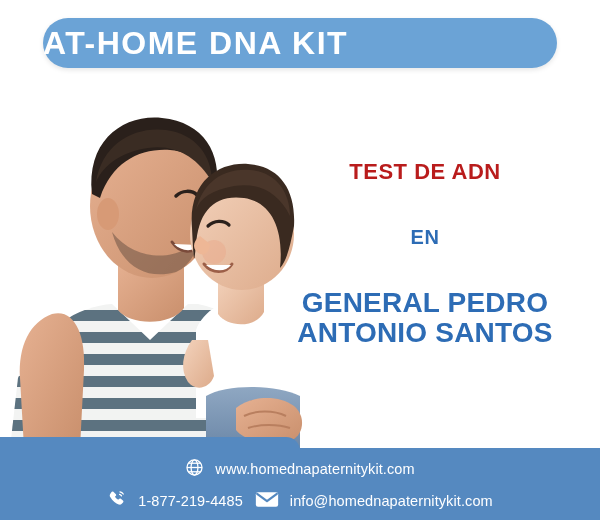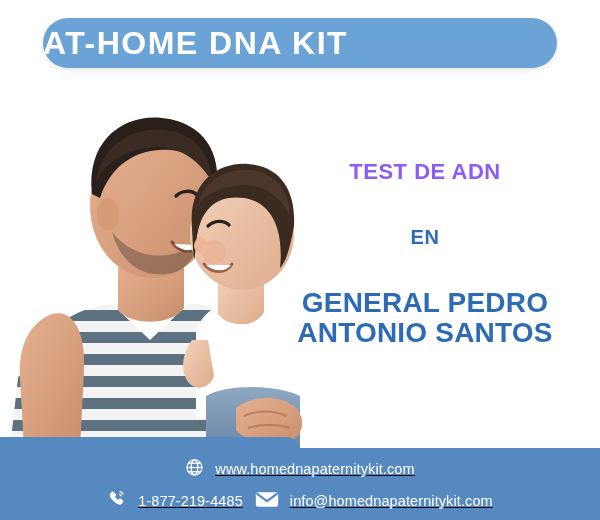--- a/index.html
+++ b/index.html
@@ -54,21 +54,21 @@
 
   
   .text-block {
     position: absolute;
     left: 250px;
     top: 160px;
     width: 350px;
     text-align: center;
   }
   .line-title {
-    color: #8b5cf6;
+    color: #b91c1c;
     font-size: 22px;
     font-weight: bold;
     letter-spacing: 0.5px;
     line-height: 1.1;
   }
   .line-en {
     color: #2d6cb5;
     font-size: 20px;
     font-weight: bold;
     letter-spacing: 0.5px;
@@ -109,21 +109,20 @@
     top: 448px;
     width: 600px;
     height: 72px;
   }
   .footer-row {
     display: flex;
     align-items: center;
     justify-content: center;
     gap: 12px;
     height: 30px;
-    text-decoration: underline;
   }
   .footer-row-1 { margin-top: 6px; }
   .footer-row-2 { margin-top: 2px; }
   .footer-item {
     display: flex;
     align-items: center;
     gap: 11px;
   }
   .footer-text {
     color: #ffffff;

